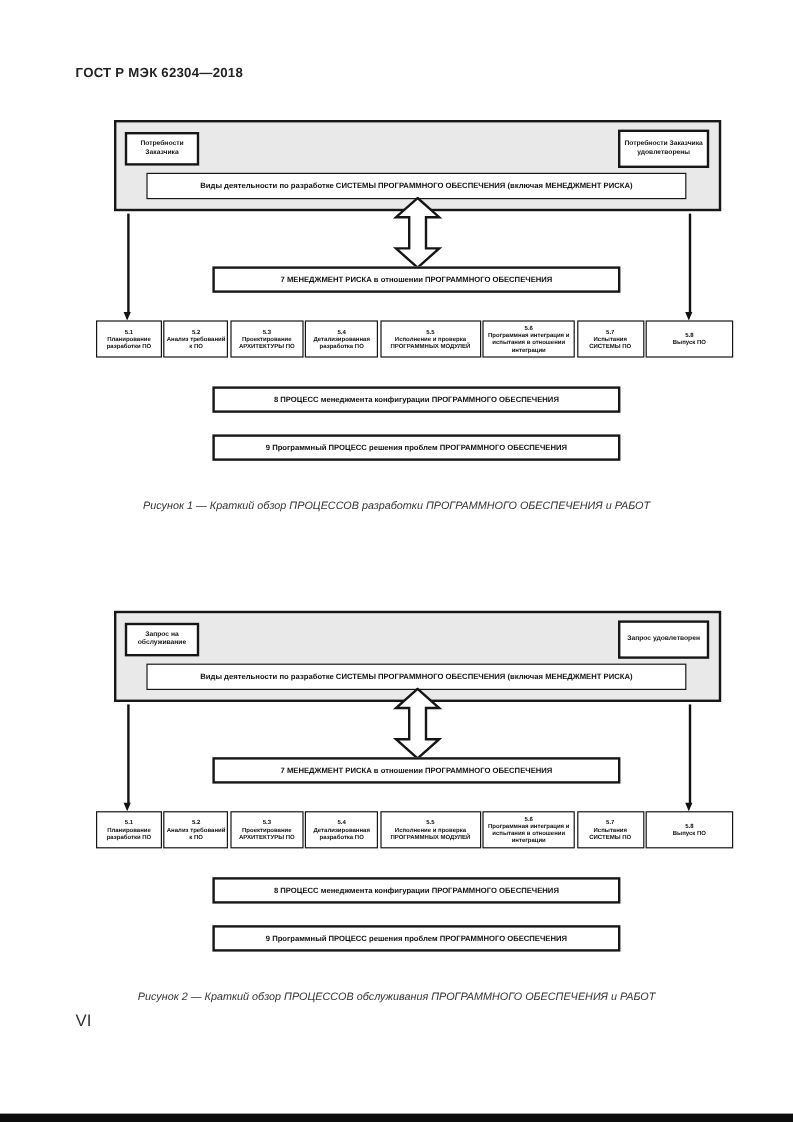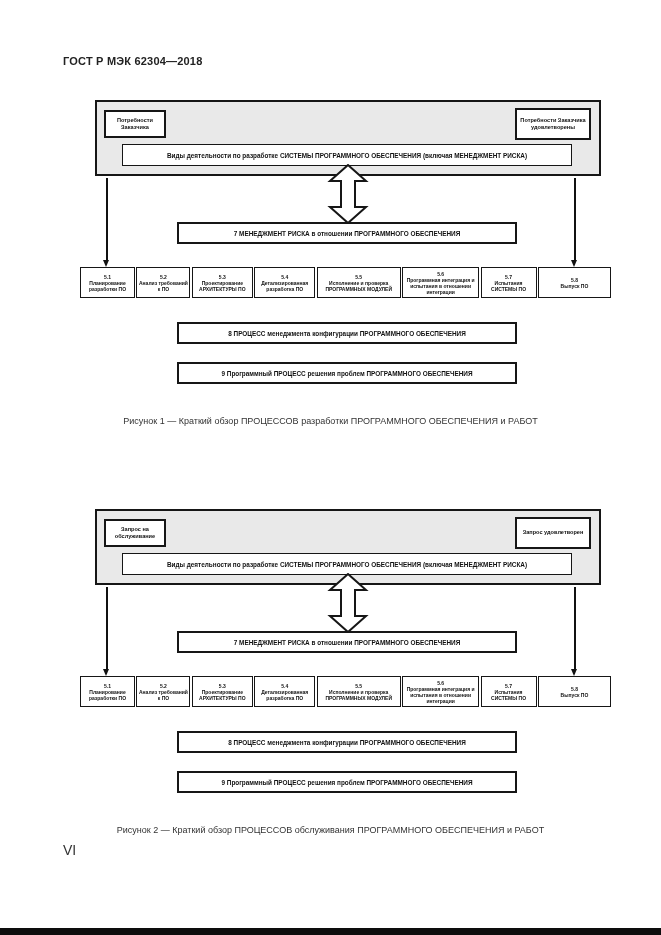--- a/index.html
+++ b/index.html
@@ -21,21 +21,21 @@
   .bar7{top:126px;}
   .bar8{top:226px;}
   .bar9{top:266px;}
   .connector{position:absolute;top:82px;width:8px;height:90px;}
   .connector .line{position:absolute;left:3.4px;top:0;width:1.2px;height:83px;background:#111;}
   .connector .head{position:absolute;left:0.4px;top:82px;width:0;height:0;border-left:3.5px solid transparent;border-right:3.5px solid transparent;border-top:7px solid #111;}
   .connector-left{left:103px;}
   .connector-right{left:571px;}
   .box-row{position:absolute;left:80px;top:171px;width:531px;height:31px;display:flex;justify-content:space-between;}
   .pbox{box-sizing:border-box;border:1.6px solid #161616;background:#fff;display:flex;flex-direction:column;align-items:center;justify-content:center;text-align:center;font-weight:bold;font-size:5px;line-height:1.2;color:#111;padding:1px;}
-  .caption{position:absolute;left:0;top:320px;width:661px;text-align:center;font-size:9px;color:#333;}
+  .caption{position:absolute;left:0;top:320px;width:661px;text-align:center;font-size:9px;color:#333;font-style:italic;}
   .footer{position:absolute;left:63px;top:842px;font-size:14px;color:#333;}
   .scan-bar{position:absolute;left:0;top:928px;width:661px;height:7px;background:#0d0d0d;}
 </style>
 </head>
 <body>
 
 <div class="header">ГОСТ Р МЭК 62304—2018</div>
 
 <div class="figure fig1">
   <div class="gray-box">

